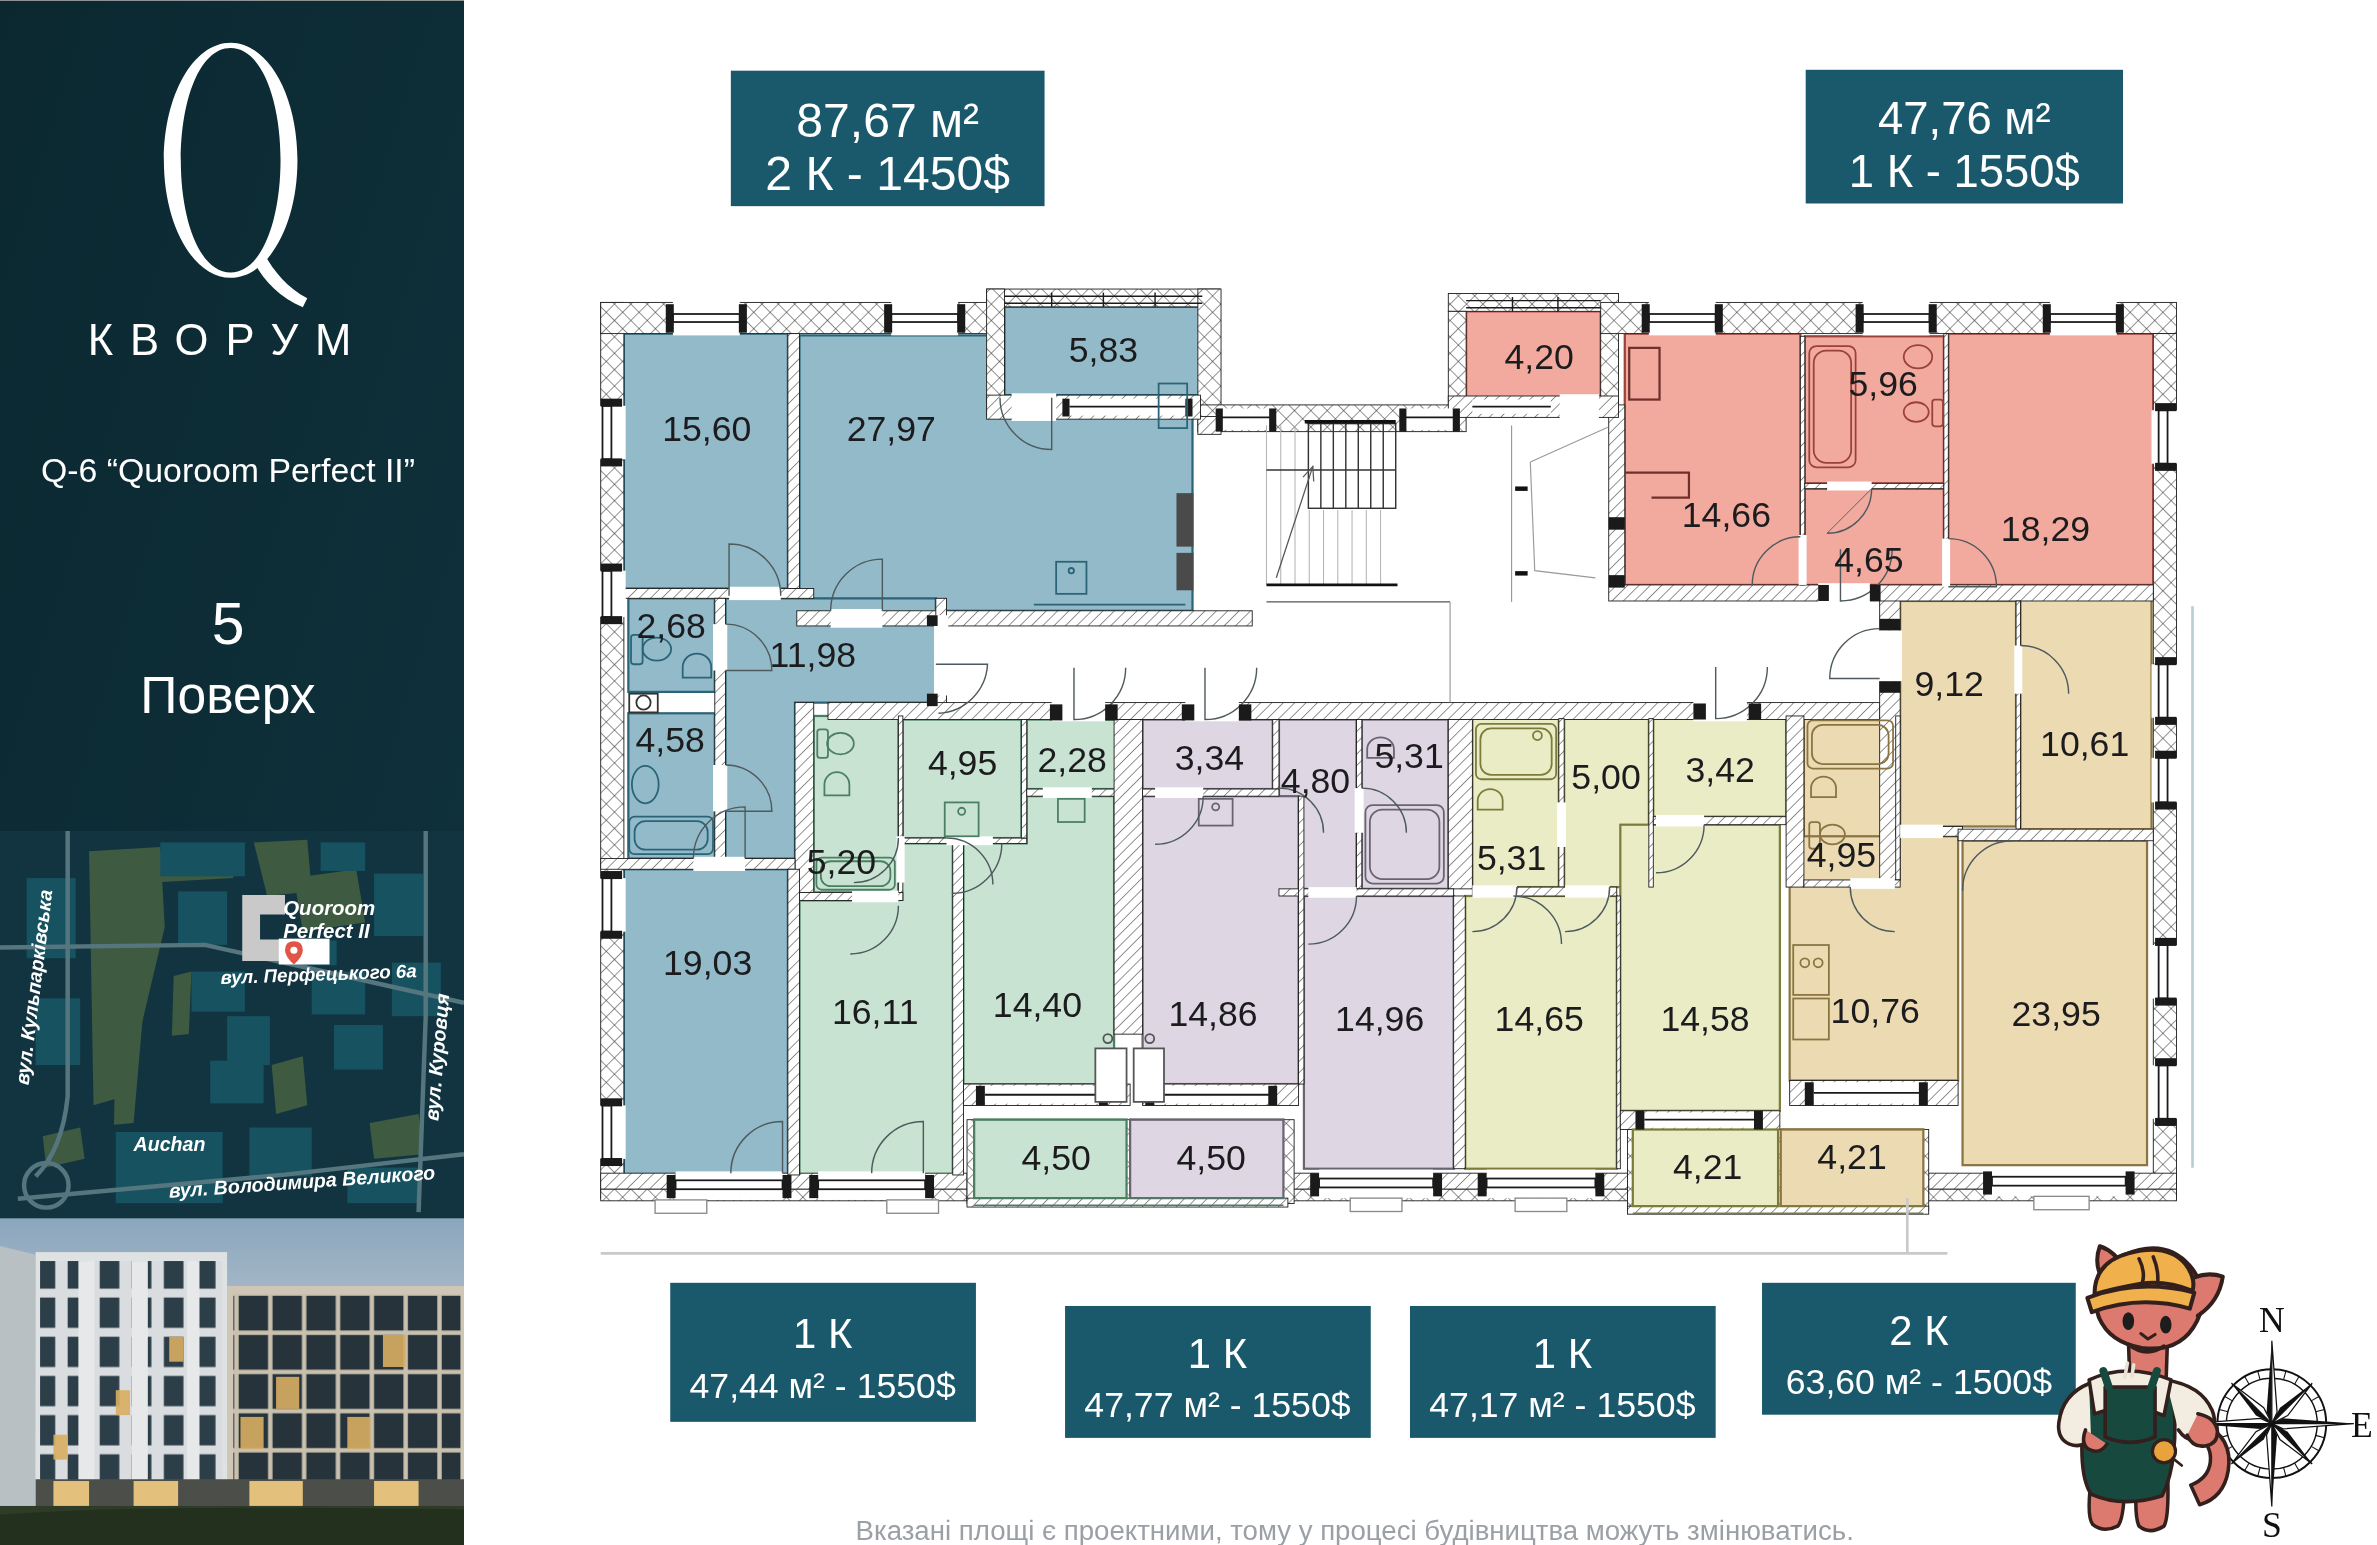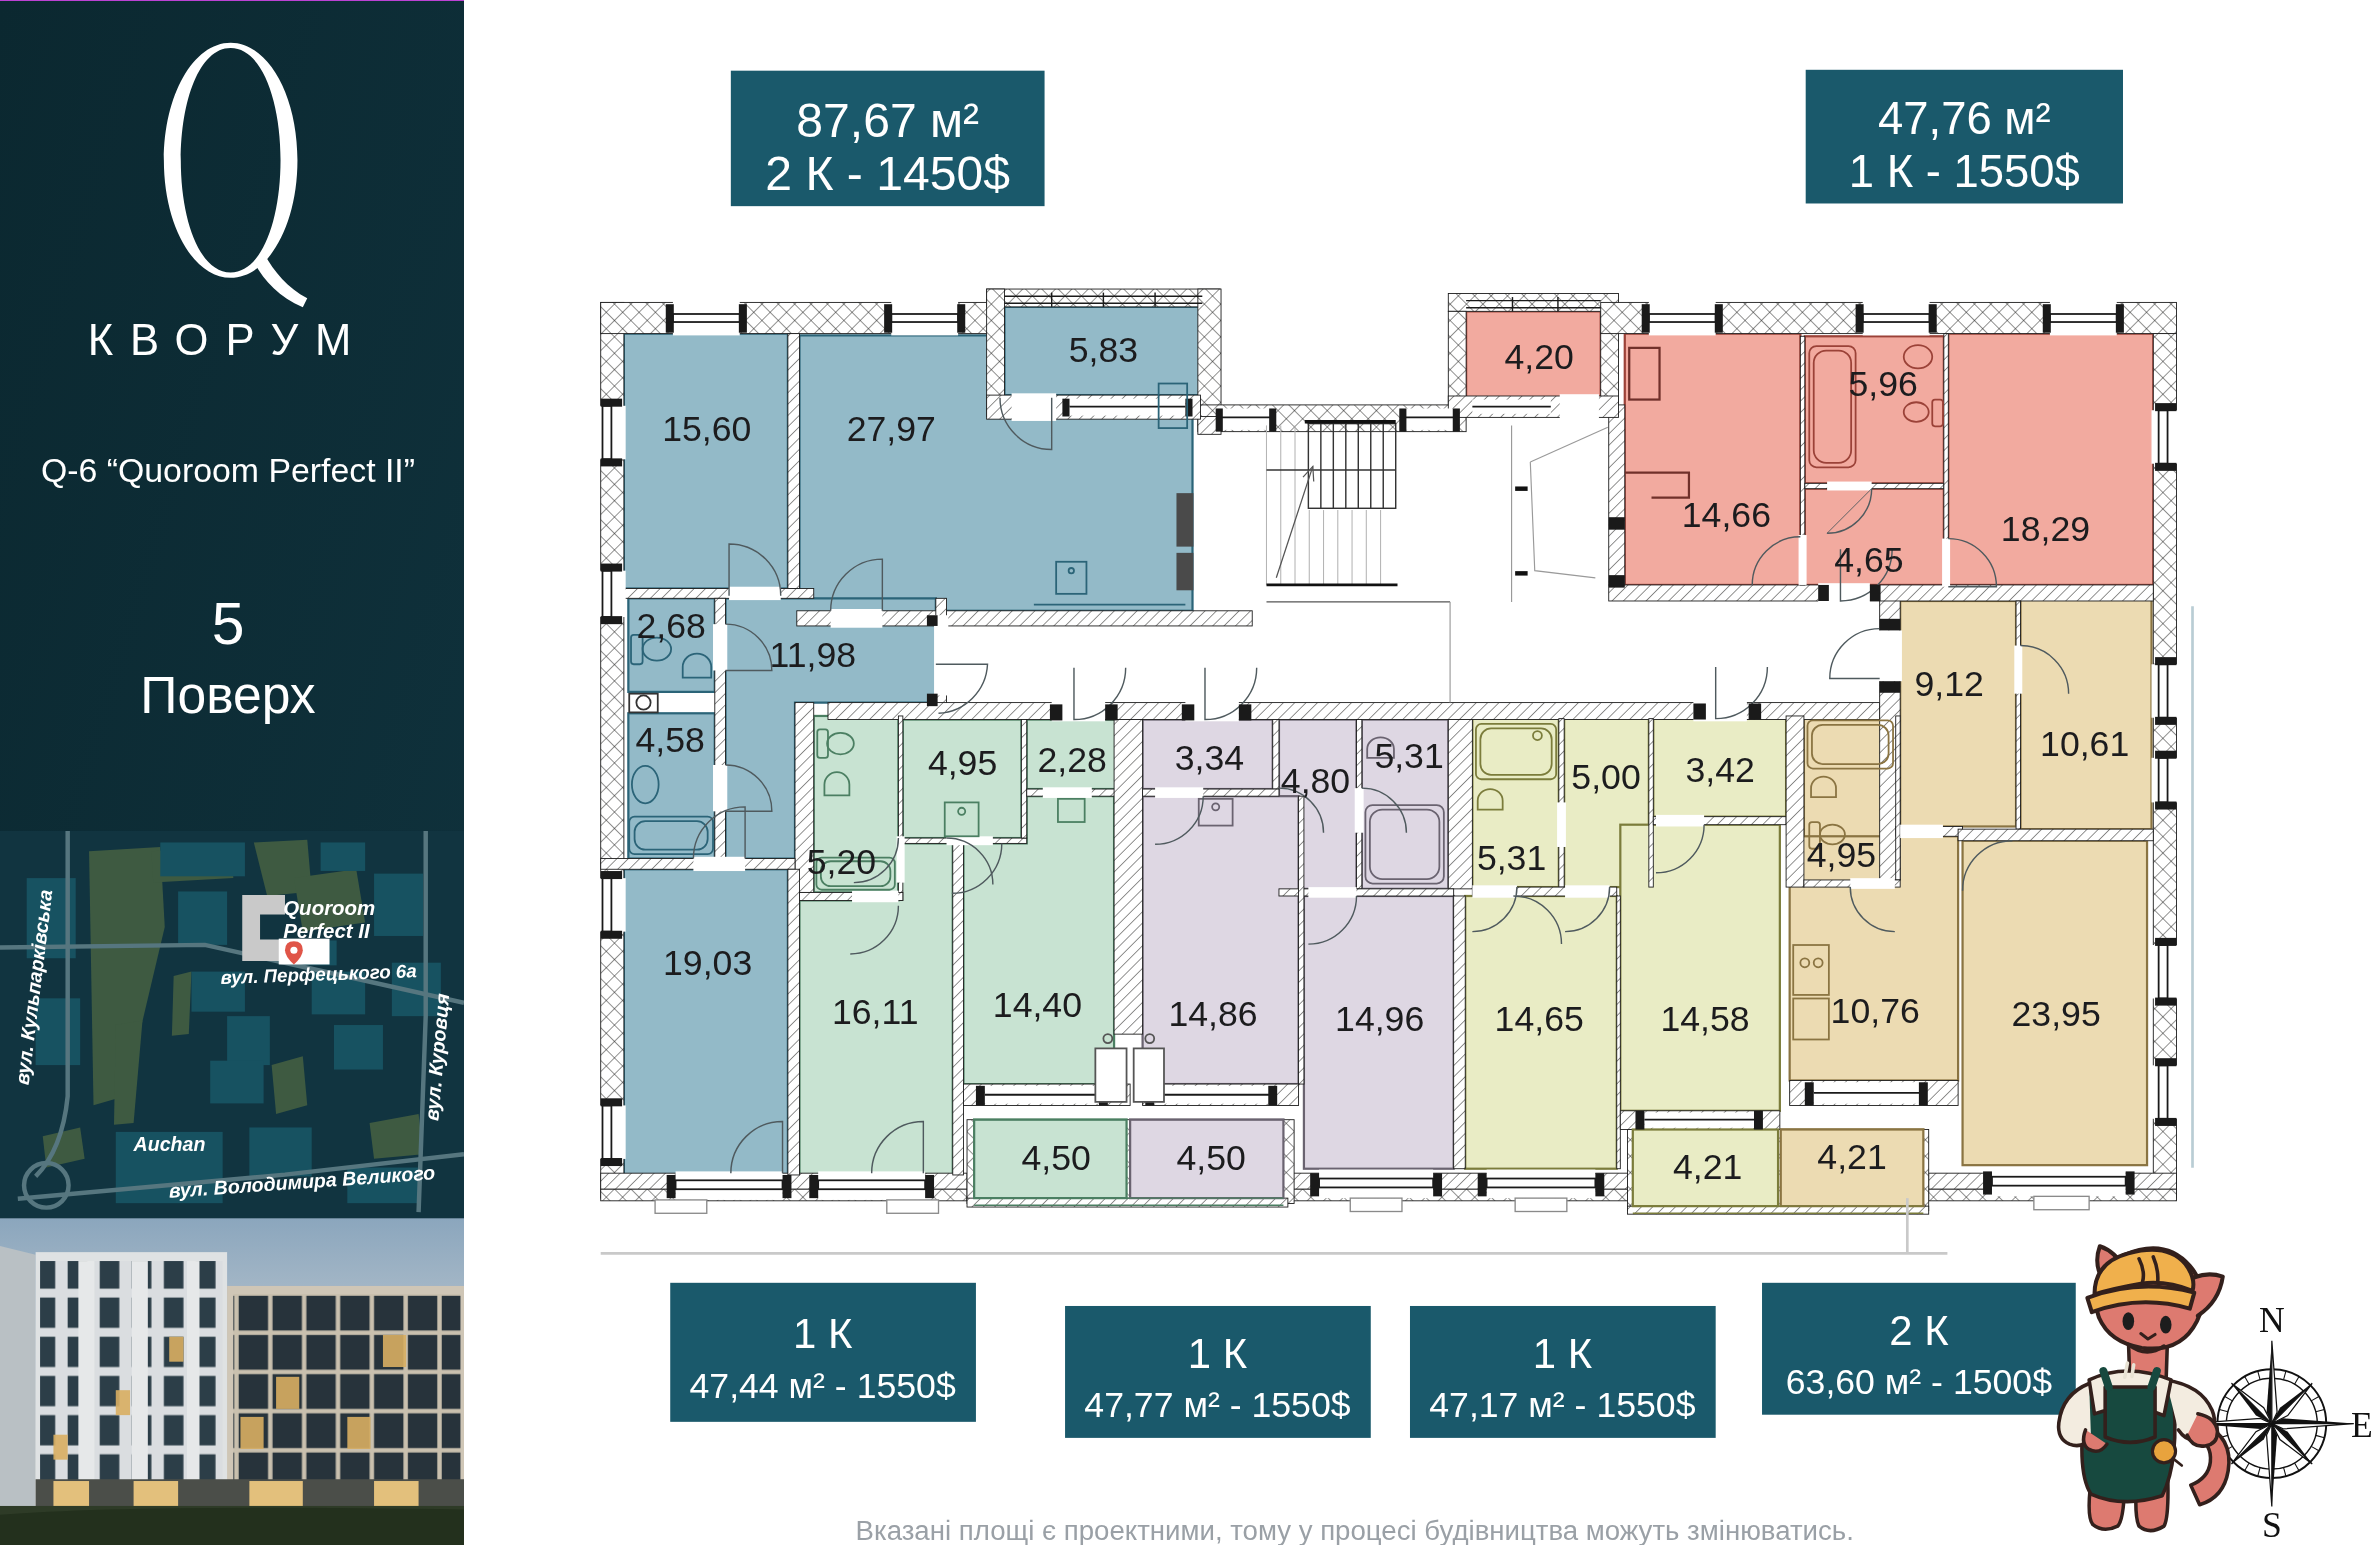--- a/index.html
+++ b/index.html
@@ -1,21 +1,21 @@
 <!DOCTYPE html>
 <html style="font-size:14.3px"><head>
 <meta charset="utf-8">
 <style>
 html,body{margin:0;padding:0;width:2377px;height:1546px;background:#ffffff;overflow:hidden;font-family:"Liberation Sans",sans-serif}
 .abs{position:absolute}
 </style>
 </head>
 <body>
 
-<div class="abs" style="left:0;top:0;width:464px;height:1546px;background:#d946ef">
+<div class="abs" style="left:0;top:0;width:464px;height:1546px;background:#a3a3a3">
 <svg width="464" height="1546" viewBox="0 0 521 1734">
 <defs>
 <linearGradient id="sbg" x1="0" y1="0" x2="1" y2="1">
 <stop offset="0" stop-color="#0b2830"></stop>
           <stop offset="1" stop-color="#10333e"></stop>
 </linearGradient>
 </defs>
 <rect x="0" y="0" width="521" height="1734" fill="url(#sbg)"></rect>
 
 <g fill="#ffffff" fill-rule="evenodd">

